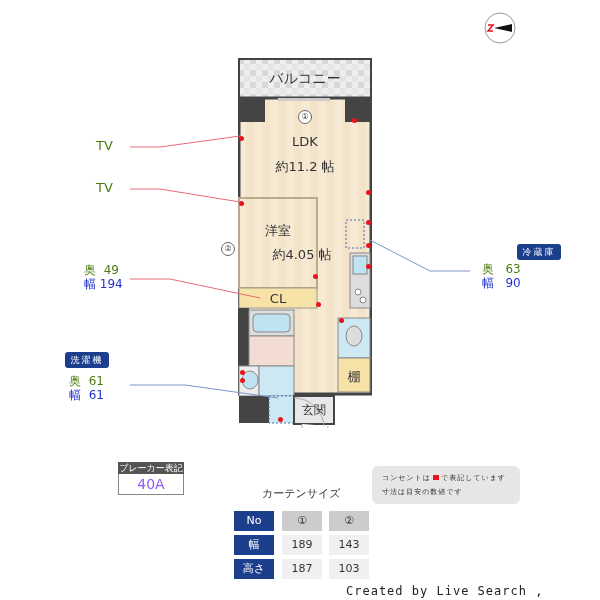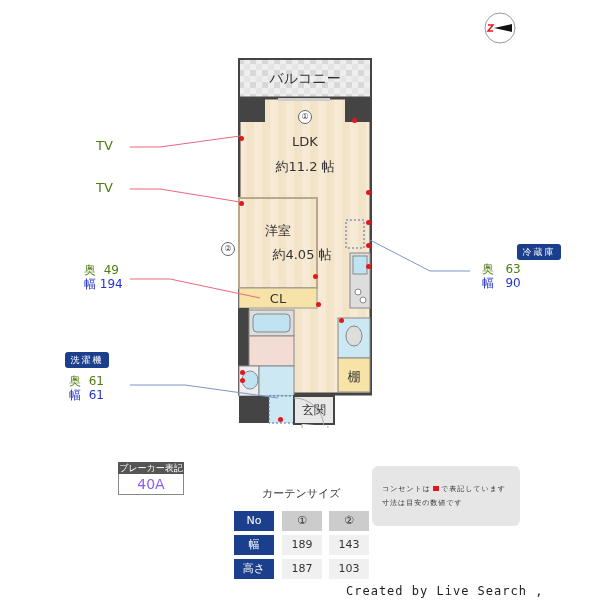--- a/index.html
+++ b/index.html
@@ -5,21 +5,21 @@
   html,body{margin:0;padding:0;background:#fff;}
   body{width:600px;height:600px;position:relative;overflow:hidden;font-family:"DejaVu Sans",sans-serif;}
   .abs{position:absolute;}
   .red{color:#4d7c0f;}
   .blue{color:#2233cc;}
   .lbl{font-size:12px;line-height:14px;}
   .tag{background:#1b3f8c;color:#fff;font-size:9px;letter-spacing:2px;text-align:center;border-radius:3px;}
   .room-text{font-size:13px;color:#333;text-align:center;}
   .brk-head{background:#555;color:#fff;font-size:9px;text-align:center;line-height:12px;}
   .brk-val{border:1px solid #888;border-top:none;color:#8b5cf6;font-size:14px;text-align:center;line-height:20px;}
-  .note{background:#e6e6e6;border-radius:6px;font-size:7px;color:#333;padding:16px 10px;line-height:14px;letter-spacing:1px;}
+  .note{background:#e6e6e6;border-radius:6px;font-size:7px;color:#333;padding:5px 10px;line-height:14px;letter-spacing:1px;}
   .tcell{position:absolute;width:40px;height:20px;font-size:11px;text-align:center;line-height:20px;}
   .thead{background:#1b3f8c;color:#fff;}
   .tgray{background:#cccccc;color:#333;}
   .tlight{background:#f0f0f0;color:#333;}
   .circ{display:inline-block;width:12px;height:12px;border:1px solid #666;border-radius:50%;font-size:8px;line-height:12px;text-align:center;background:#fff;color:#444;}
   .dot{position:absolute;width:5px;height:5px;background:#e8141c;border-radius:50%;}
 </style>
 </head>
 <body>
 

